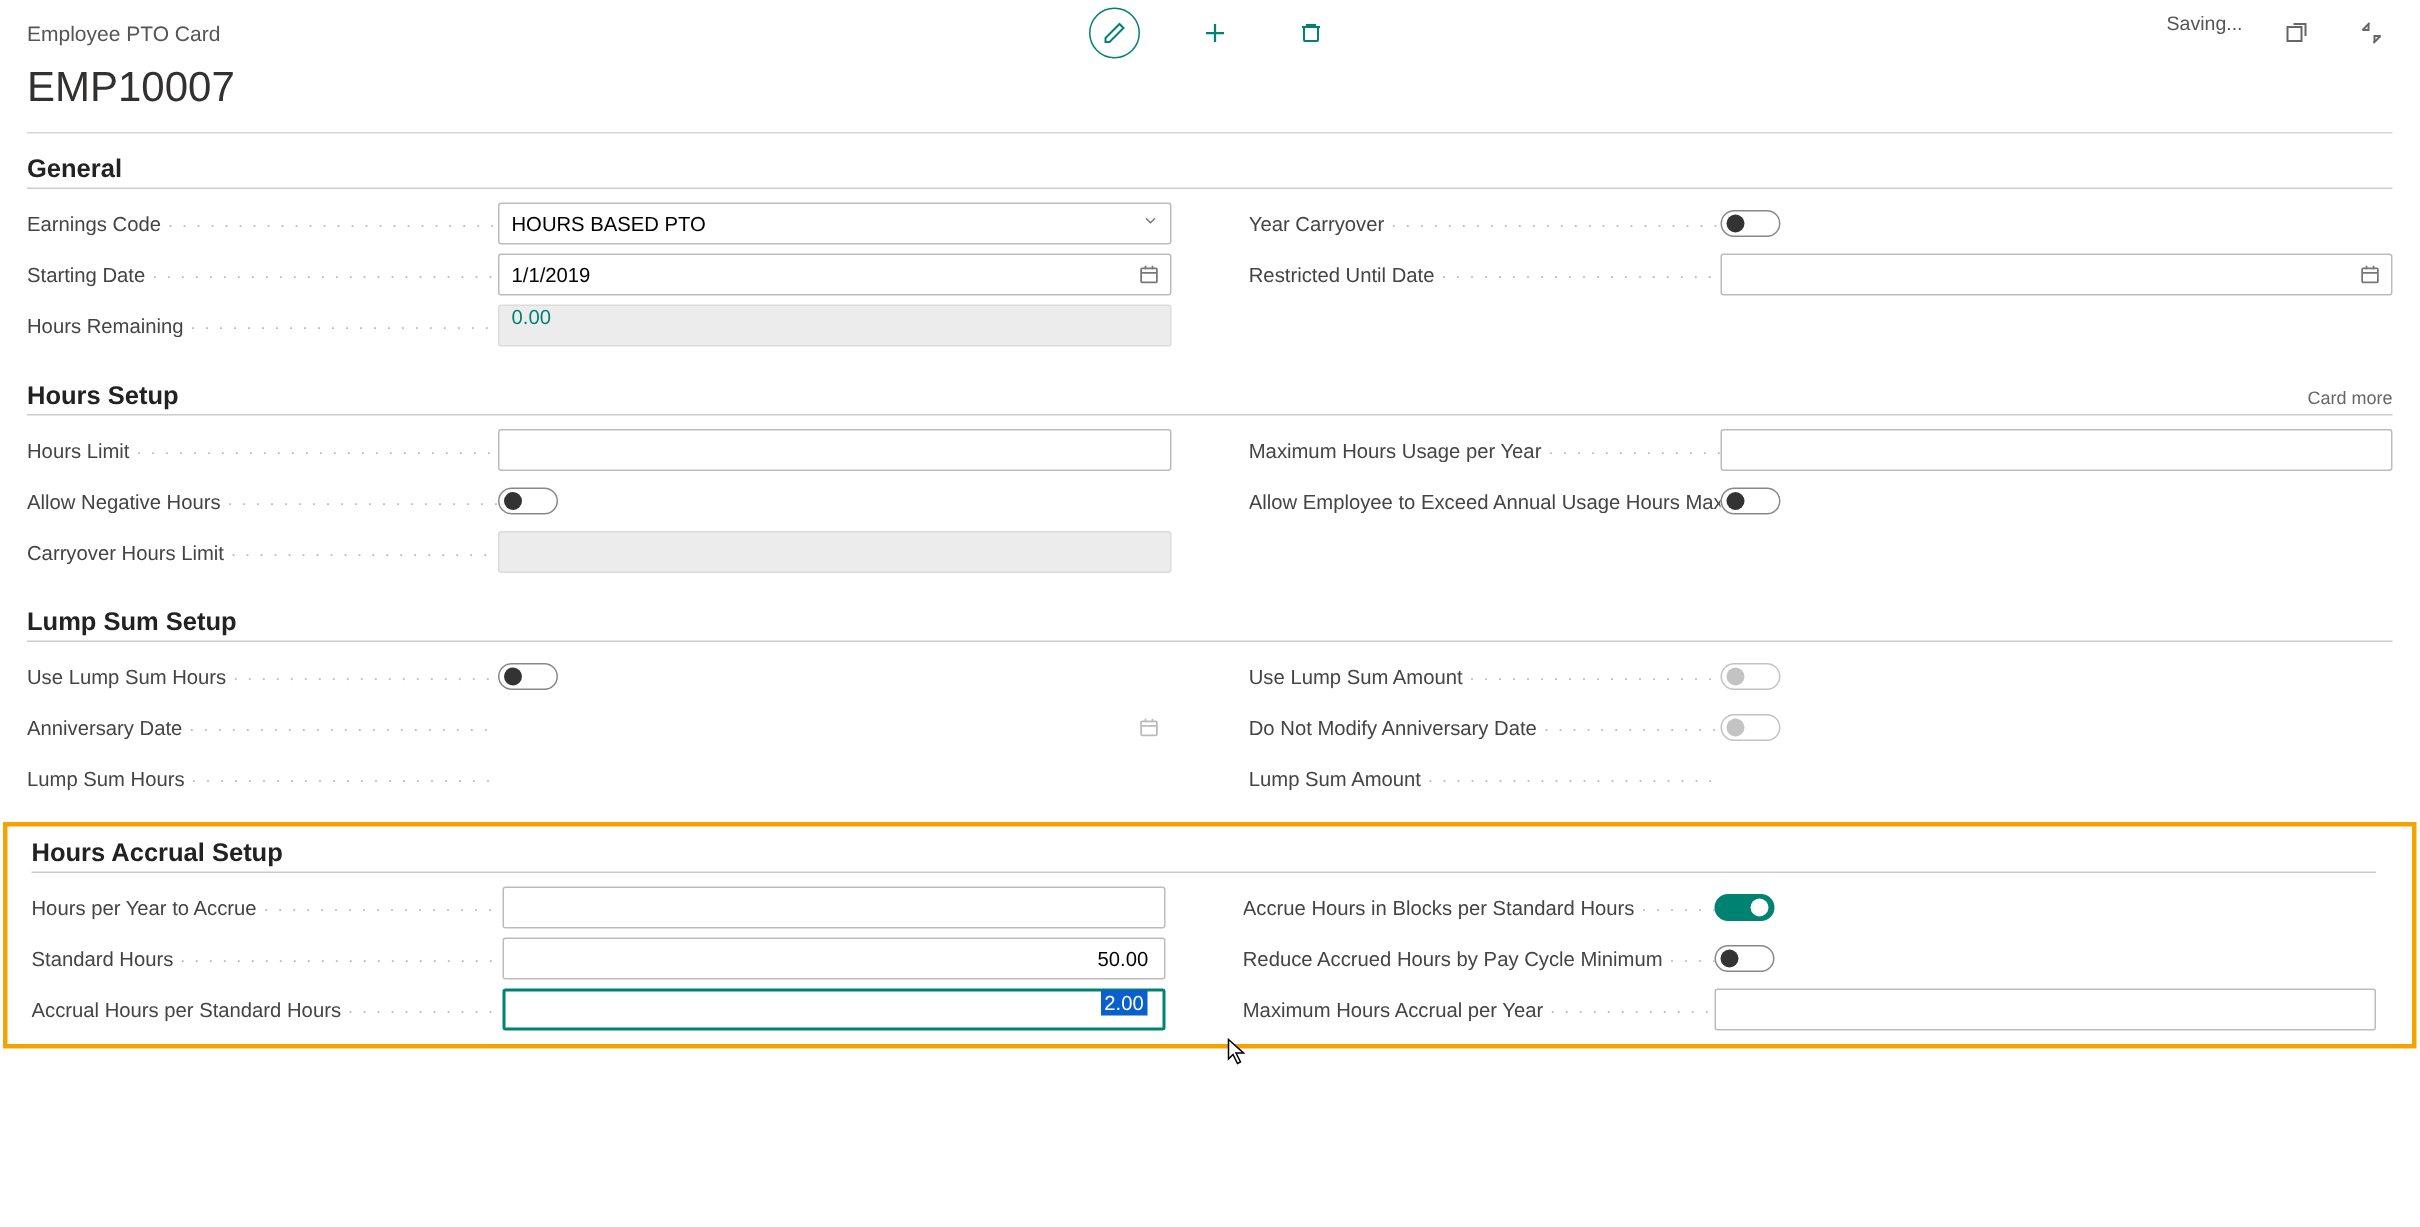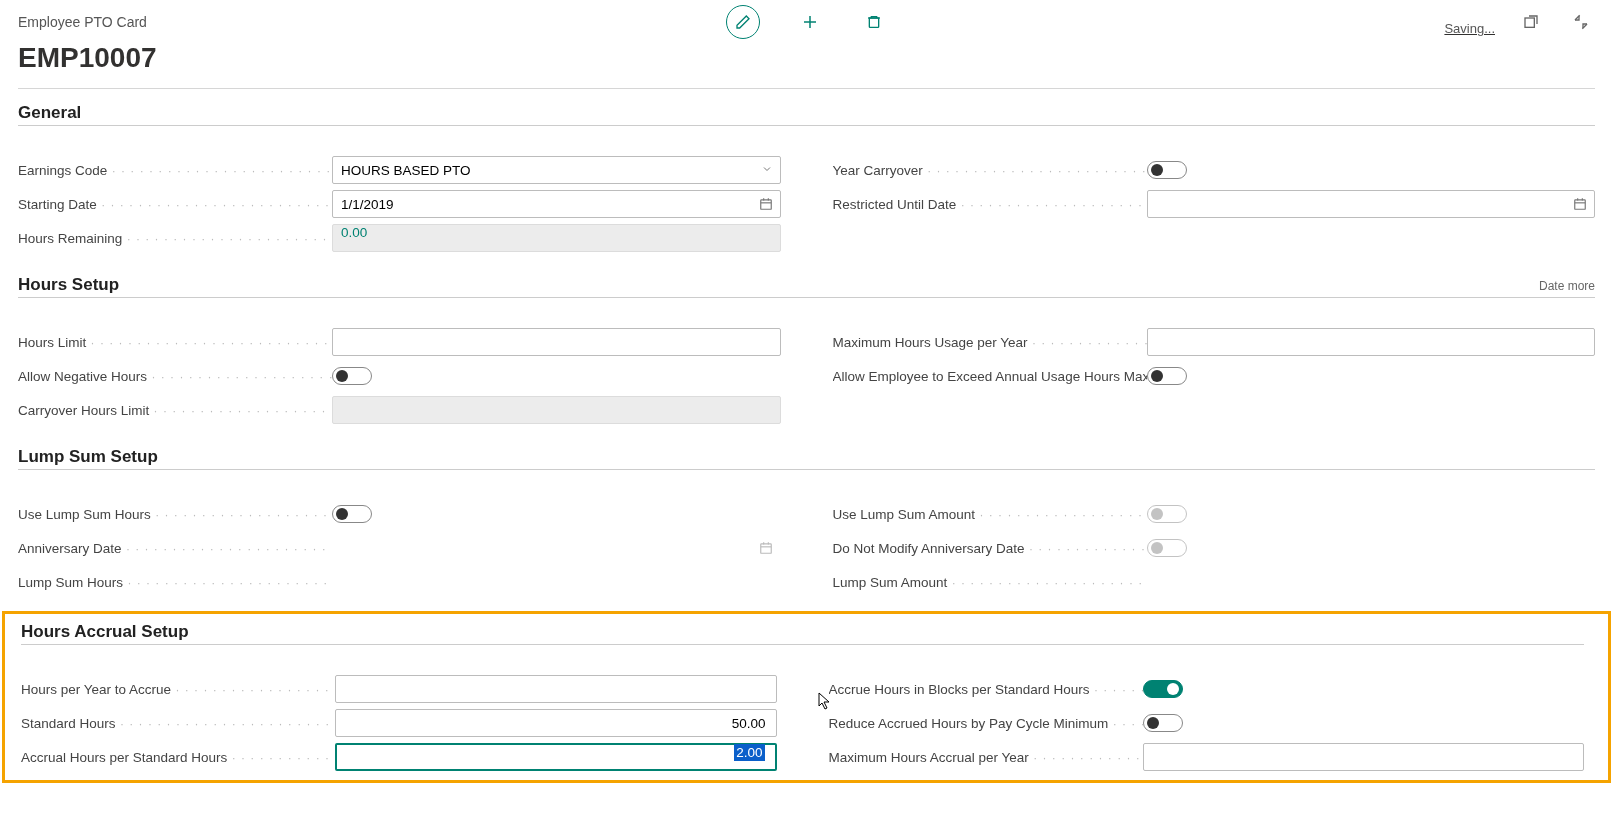--- a/index.html
+++ b/index.html
@@ -39,36 +39,35 @@
   border: 1.5px solid #008272;
   border-radius: 50%;
   width: 34px; height: 34px;
   color: #008272;
 }
 .header-right {
   position: absolute;
   right: 18px;
   display: flex;
   gap: 22px;
-  align-items: flex-end;
-  text-decoration: underline;
+  align-items: flex-start;
 }
 .saving-text { font-size: 13px; color: #555; }
 .page-title {
   font-size: 28px;
-  font-weight: 700;
+  font-weight: 400;
   color: #323130;
   padding: 6px 18px 14px 18px;
 }
 .divider { border-bottom: 1px solid #d6d6d6; margin: 0 18px; }
 
 .section { padding: 14px 18px 6px 18px; }
 .section-head {
   display: flex; justify-content: space-between; align-items: baseline;
-  border-bottom: 1px solid #ccc; padding-bottom: 2px; margin-bottom: 27px;
+  border-bottom: 1px solid #ccc; padding-bottom: 2px; margin-bottom: 6px;
 }
 .section-title { font-size: 17px; font-weight: 700; color: #222; }
 .show-more { font-size: 12px; color: #666; cursor: pointer; }
 
 .columns { display: flex; gap: 52px; }
 .col { flex: 1; min-width: 0; }
 
 .field-row {
   display: flex; align-items: center; height: 34px; margin-bottom: 0;
 }
@@ -250,21 +249,21 @@
           </span>
         </div>
       </div>
     </div>
   </div>
 </div>
 
 <div class="section">
   <div class="section-head">
     <span class="section-title">Hours Setup</span>
-    <span class="show-more">Date more</span>
+    <span class="show-more">Card more</span>
   </div>
   <div class="columns">
     <div class="col">
       <div class="field-row">
         <div class="field-label">Hours Limit</div>
         <div class="field-control"><input class="input numeric" value="" style=""></div>
       </div>
       <div class="field-row">
         <div class="field-label">Allow Negative Hours</div>
         <div class="field-control toggle-wrap">

